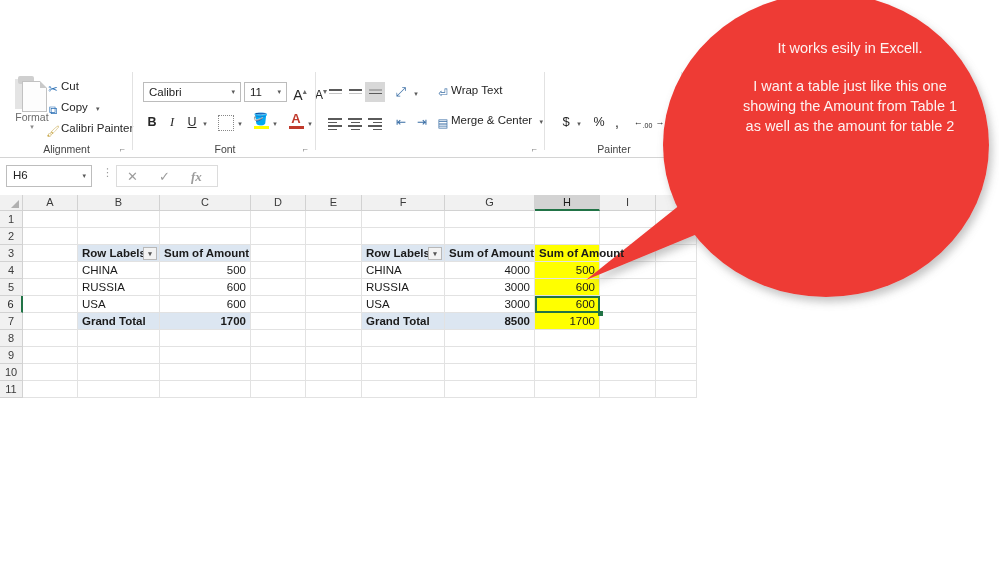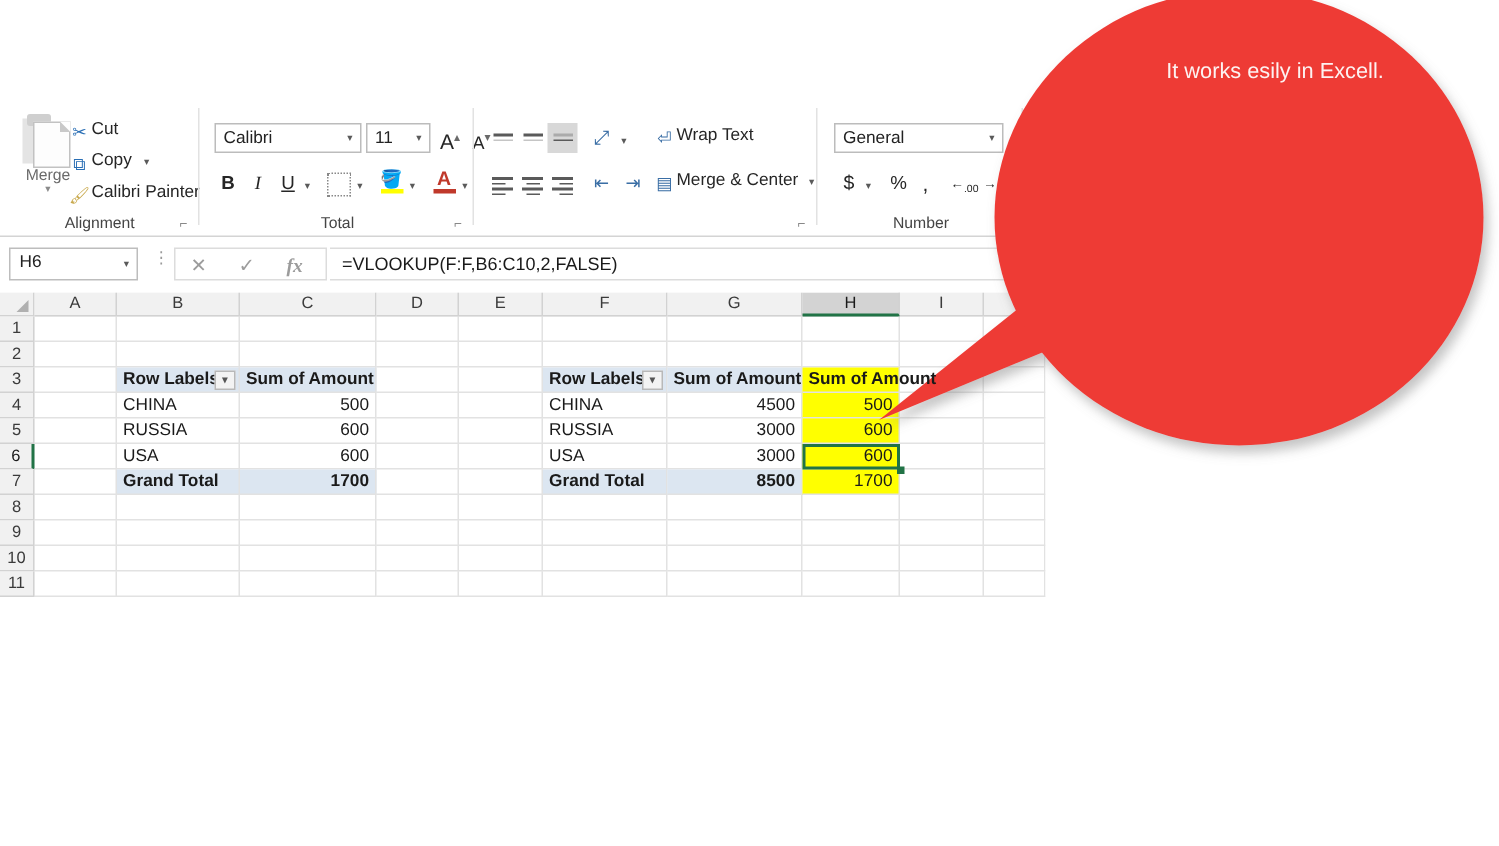--- a/index.html
+++ b/index.html
@@ -161,21 +161,21 @@
 
 <div id="ribbon">
 
   <div class="grp" id="grp-clipboard">
     <div id="paste-btn">
       <div class="paste-glyph">
         <div class="paste-back"></div>
         <div class="paste-clip"></div>
         <div class="paste-doc"></div>
       </div>
-      <div id="paste-label">Merge</div>
+      <div id="paste-label">Format</div>
       <div id="paste-caret">▾</div>
     </div>
 
     <div class="clip-item" style="left:45px;top:12px;">
       <span class="mini-ico" style="color:#2a6fb5;">✂</span><span>Cut</span>
     </div>
     <div class="clip-item" style="left:45px;top:33px;">
       <span class="mini-ico" style="color:#2a6fb5;">⧉</span><span>Copy</span>
       <span class="sml-caret" style="margin-left:5px;">▾</span>
     </div>
@@ -219,21 +219,21 @@
       <span style="display:block;width:15px;height:3px;margin:0 auto;background:#ffff00;"></span>
     </div>
     <div class="btn" style="left:136px;top:46px;width:10px;height:16px;line-height:16px;"><span class="sml-caret">▾</span></div>
 
     <div class="btn" style="left:152px;top:44px;width:20px;height:20px;">
       <span style="display:block;font-size:13px;line-height:14px;font-weight:bold;color:#c0392b;">A</span>
       <span style="display:block;width:15px;height:3px;margin:0 auto;background:#c0392b;"></span>
     </div>
     <div class="btn" style="left:171px;top:46px;width:10px;height:16px;line-height:16px;"><span class="sml-caret">▾</span></div>
 
-    <div class="grp-label">Total</div>
+    <div class="grp-label">Font</div>
     <div class="dlg" style="right:8px;">⌐</div>
     <div class="grp-sep" style="right:0;"></div>
   </div>
 
   <div class="grp" id="grp-align">
     <div class="btn" style="left:8px;top:14px;width:20px;height:20px;">
       <span class="alignbar" style="width:13px;margin-top:5px;"><i style="width:13px;"></i><i style="width:13px;opacity:.35;"></i></span>
     </div>
     <div class="btn" style="left:28px;top:14px;width:20px;height:20px;">
       <span class="alignbar" style="width:13px;margin-top:5px;"><i style="width:13px;"></i><i style="width:13px;opacity:.35;"></i></span>
@@ -262,32 +262,28 @@
     <div style="position:absolute;left:118px;top:46px;font-size:11.5px;color:#262626;white-space:nowrap;">
       <span class="mini-ico" style="color:#3a6ea5;">▤</span><span>Merge &amp; Center</span>
       <span class="sml-caret" style="margin-left:4px;">▾</span>
     </div>
 
     <div class="dlg" style="right:8px;">⌐</div>
     <div class="grp-sep" style="right:0;"></div>
   </div>
 
   <div class="grp" id="grp-num">
-    <div class="fld" style="left:10px;top:14px;width:113px;height:20px;">
-      <span class="txt">General</span>
-      <span class="car">▾</span>
-    </div>
     <div class="btn" style="left:12px;top:44px;width:16px;height:20px;line-height:20px;font-size:13px;"><span>$</span></div>
     <div class="btn" style="left:28px;top:46px;width:10px;height:16px;line-height:16px;"><span class="sml-caret">▾</span></div>
     <div class="btn" style="left:44px;top:44px;width:18px;height:20px;line-height:20px;"><span>%</span></div>
     <div class="btn" style="left:63px;top:44px;width:16px;height:20px;line-height:20px;font-size:14px;"><span>,</span></div>
     <div class="btn" style="left:87px;top:46px;width:20px;height:18px;line-height:16px;font-size:9px;"><span>←<sub style="font-size:7px;">.00</sub></span></div>
     <div class="btn" style="left:107px;top:46px;width:20px;height:18px;line-height:16px;font-size:9px;"><span>→<sub style="font-size:7px;">.0</sub></span></div>
 
-    <div class="grp-label">Number</div>
+    <div class="grp-label">Painter</div>
     <div class="dlg" style="right:8px;">⌐</div>
     <div class="grp-sep" style="right:0;"></div>
   </div>
 
   <div class="grp" id="grp-styles">
     <div style="position:absolute;left:4px;top:37px;font-size:11.5px;color:#262626;line-height:14px;">
       <div>Co</div>
       <div>For</div>
     </div>
   </div>
@@ -297,21 +293,20 @@
   <div id="namebox">
     <span class="txt">H6</span>
     <span class="car">▾</span>
   </div>
   <div id="fb-dots">⋮</div>
   <div id="fb-btns">
     <span style="left:10px;">✕</span>
     <span style="left:42px;">✓</span>
     <span style="left:74px;" id="fx-ico">fx</span>
   </div>
-  <div id="fb-input">=VLOOKUP(F:F,B6:C10,2,FALSE)</div>
 </div>
 
 <div id="grid">
 
   <div id="colhead">
     <div id="corner">
         <i></i>
       </div>
     <div class="ch" style="left:23px;width:55px;">A</div>
     <div class="ch" style="left:78px;width:82px;">B</div>
@@ -375,21 +370,21 @@
   <div class="gcell pad-l yellow bold" style="left:535px;top:50px;width:65px;overflow:visible;z-index:3;">Sum of Amount</div>
   <div class="gcell" style="left:600px;top:50px;width:56px;"></div>
   <div class="gcell" style="left:656px;top:50px;width:41px;"></div>
 
   <div class="gcell" style="left:23px;top:67px;width:55px;"></div>
   <div class="gcell pad-l" style="left:78px;top:67px;width:82px;">CHINA</div>
   <div class="gcell pad-r" style="left:160px;top:67px;width:91px;">500</div>
   <div class="gcell" style="left:251px;top:67px;width:55px;"></div>
   <div class="gcell" style="left:306px;top:67px;width:56px;"></div>
   <div class="gcell pad-l" style="left:362px;top:67px;width:83px;">CHINA</div>
-  <div class="gcell pad-r" style="left:445px;top:67px;width:90px;">4500</div>
+  <div class="gcell pad-r" style="left:445px;top:67px;width:90px;">4000</div>
   <div class="gcell pad-r yellow" style="left:535px;top:67px;width:65px;">500</div>
   <div class="gcell" style="left:600px;top:67px;width:56px;"></div>
   <div class="gcell" style="left:656px;top:67px;width:41px;"></div>
 
   <div class="gcell" style="left:23px;top:84px;width:55px;"></div>
   <div class="gcell pad-l" style="left:78px;top:84px;width:82px;">RUSSIA</div>
   <div class="gcell pad-r" style="left:160px;top:84px;width:91px;">600</div>
   <div class="gcell" style="left:251px;top:84px;width:55px;"></div>
   <div class="gcell" style="left:306px;top:84px;width:56px;"></div>
   <div class="gcell pad-l" style="left:362px;top:84px;width:83px;">RUSSIA</div>
@@ -475,14 +470,15 @@
         <feDropShadow dx="3" dy="5" stdDeviation="4" flood-color="#7d7d7d" flood-opacity="0.45"></feDropShadow>
       </filter>
     </defs>
     <g filter="url(#bshadow)">
       <path d="M 0 290 L 135 182 L 150 228 Z" fill="#ee3b36"></path>
       <ellipse cx="240" cy="155" rx="163" ry="152" fill="#ee3b36"></ellipse>
     </g>
   </svg>
   <div id="bubble-text">
     <p>It works esily in Excell.</p>
+    <p>I want a table just like this one showing the Amount from Table 1 as well as the amount for table 2</p>
   </div>
 </div>
 
 </body></html>

